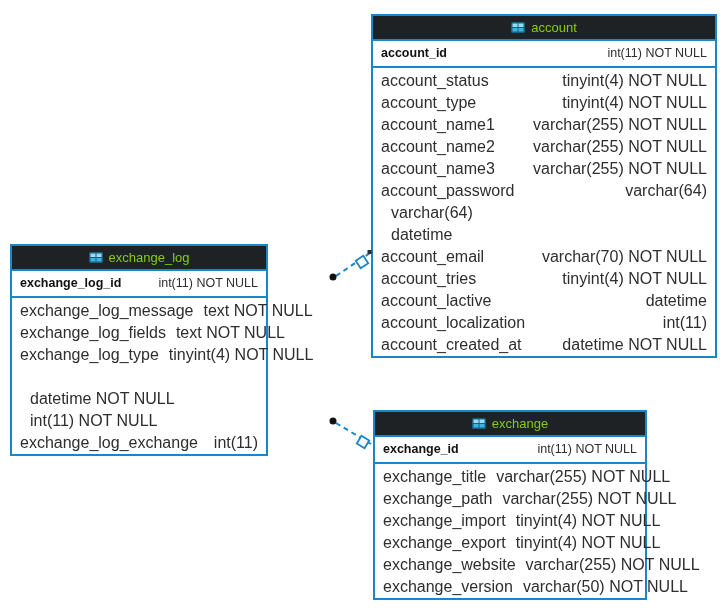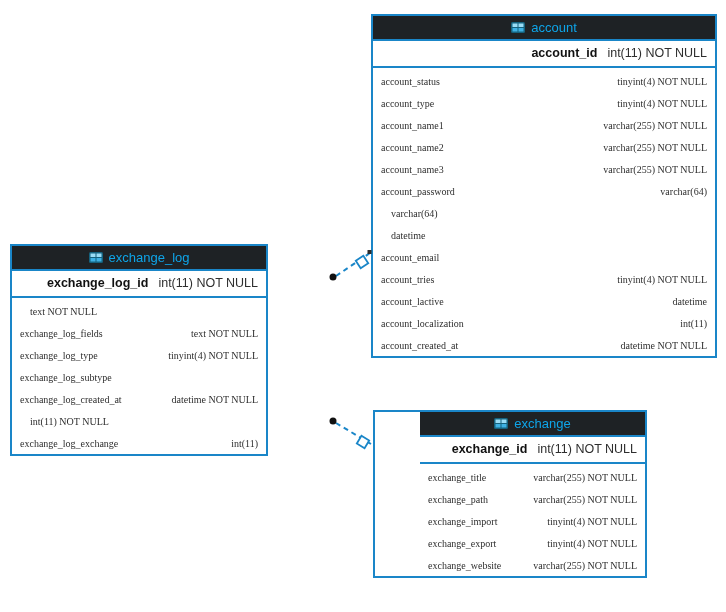--- a/index.html
+++ b/index.html
@@ -4,34 +4,34 @@
 <style>
   html,body{margin:0;padding:0;background:#ffffff;}
   .canvas{
     position:relative;width:726px;height:612px;background:#ffffff;overflow:hidden;
     font-family:"Liberation Sans","DejaVu Sans",sans-serif;
   }
   .db-table{
     position:absolute;background:#ffffff;border:2px solid #1a86c8;box-sizing:border-box;
   }
   .tbl-header{
-    height:23px;background:#1e2225;color:#0ea5e9;display:flex;align-items:center;
+    height:23px;background:#1e2225;color:#84cc16;display:flex;align-items:center;
     justify-content:center;gap:6px;font-size:13px;border-bottom:2px solid #1a86c8;
     cursor:default;user-select:none;
   }
   .tbl-icon{display:flex;align-items:center;}
   .pk-row{
-    display:flex;justify-content:flex-end;align-items:center;
+    display:flex;justify-content:space-between;align-items:center;
     height:24px;padding:0 8px;font-size:12.5px;color:#2e2e2e;
   }
   .pk-row .col-name{font-weight:bold;color:#111111;}
   .pk-sep{height:0;border-top:2px solid #1a86c8;margin:1px 0 2px 0;}
   .row{
     display:flex;justify-content:space-between;align-items:center;
-    height:22px;padding:0 8px;font-size:10px;color:#2e2e2e;white-space:nowrap;font-family:Liberation Serif, serif;
+    height:22px;padding:0 8px;font-size:16px;color:#2e2e2e;white-space:nowrap;
   }
   .col-name{text-align:left;}
   .col-type{text-align:right;margin-left:10px;}
   .connector-layer{
     position:absolute;left:0;top:0;width:726px;height:612px;pointer-events:none;
   }
   .conn-line{stroke:#1a86c8;stroke-width:2;stroke-dasharray:5 4;fill:none;}
   .conn-diamond{fill:#ffffff;stroke:#1a86c8;stroke-width:1.8;}
   .conn-dot{fill:#111111;}
   .conn-anchor{fill:#2b2b2b;}
@@ -85,20 +85,21 @@
           <span class="col-type">varchar(64)</span>
         </div>
       <div class="row">
           <span class="col-type">varchar(64)</span>
         </div>
       <div class="row">
           <span class="col-type">datetime</span>
         </div>
       <div class="row">
           <span class="col-name">account_email</span>
+          <span class="col-type">varchar(70) NOT NULL</span>
         </div>
       <div class="row">
           <span class="col-name">account_tries</span>
           <span class="col-type">tinyint(4) NOT NULL</span>
         </div>
       <div class="row">
           <span class="col-name">account_lactive</span>
           <span class="col-type">datetime</span>
         </div>
       <div class="row">
@@ -125,48 +126,47 @@
       </span>
       <span class="tbl-title">exchange_log</span>
     </div>
     <div class="pk-row">
       <span class="col-name">exchange_log_id</span>
       <span class="col-type">int(11) NOT NULL</span>
     </div>
     <div class="pk-sep"></div>
     <div class="rows">
       <div class="row">
+          <span class="col-name">exchange_log_message</span>
           <span class="col-type">text NOT NULL</span>
         </div>
       <div class="row">
           <span class="col-name">exchange_log_fields</span>
           <span class="col-type">text NOT NULL</span>
         </div>
       <div class="row">
           <span class="col-name">exchange_log_type</span>
           <span class="col-type">tinyint(4) NOT NULL</span>
         </div>
       <div class="row">
-          <span class="col-name">exchange_log_subtype</span>
-        </div>
-      <div class="row">
-          <span class="col-name">exchange_log_created_at</span>
+        </div>
+      <div class="row">
           <span class="col-type">datetime NOT NULL</span>
         </div>
       <div class="row">
           <span class="col-type">int(11) NOT NULL</span>
         </div>
       <div class="row">
           <span class="col-name">exchange_log_exchange</span>
           <span class="col-type">int(11)</span>
         </div>
     </div>
   </div>
 
-  <div class="db-table" style="left:373px;top:410px;width:274px;padding-left:45px;">
+  <div class="db-table" style="left:373px;top:410px;width:274px;">
     <div class="tbl-header">
       <span class="tbl-icon">
         <svg width="14" height="11" viewBox="0 0 14 11">
           <rect x="0" y="0" width="14" height="11" rx="1.5" fill="#15627e"></rect>
           <rect x="1.5" y="1.5" width="5" height="3.5" fill="#9adcf5"></rect>
           <rect x="7.5" y="1.5" width="5" height="3.5" fill="#9adcf5"></rect>
           <rect x="1.5" y="6" width="5" height="3.5" fill="#3fb1e3"></rect>
           <rect x="7.5" y="6" width="5" height="3.5" fill="#3fb1e3"></rect>
         </svg>
       </span>
@@ -190,20 +190,24 @@
           <span class="col-name">exchange_import</span>
           <span class="col-type">tinyint(4) NOT NULL</span>
         </div>
       <div class="row">
           <span class="col-name">exchange_export</span>
           <span class="col-type">tinyint(4) NOT NULL</span>
         </div>
       <div class="row">
           <span class="col-name">exchange_website</span>
           <span class="col-type">varchar(255) NOT NULL</span>
+        </div>
+      <div class="row">
+          <span class="col-name">exchange_version</span>
+          <span class="col-type">varchar(50) NOT NULL</span>
         </div>
     </div>
   </div>
 
   <svg class="connector-layer" width="726" height="612" viewBox="0 0 726 612">
     <g>
       <path class="conn-line" d="M 336 276 L 370 253"></path>
       <rect class="conn-anchor" x="367.5" y="250" width="4" height="4"></rect>
       <rect class="conn-diamond" x="-4.5" y="-4.5" width="9" height="9" transform="translate(362,262) rotate(-33)"></rect>
       <circle class="conn-dot" cx="333" cy="277" r="3.5"></circle>

